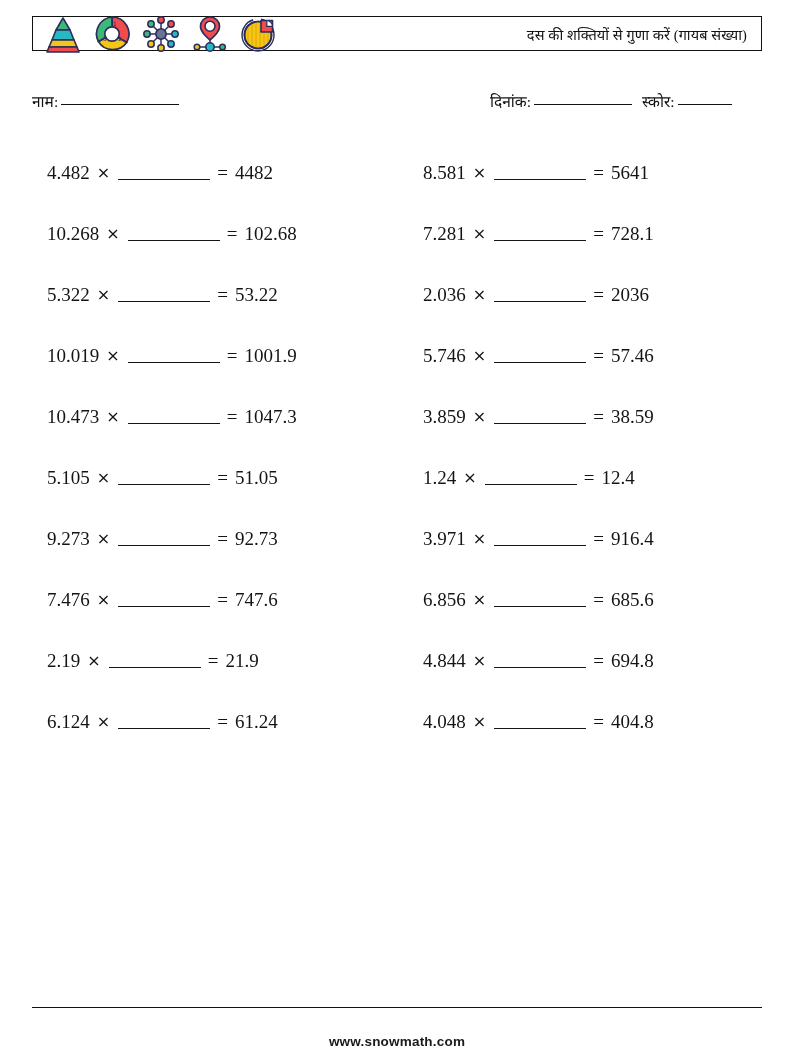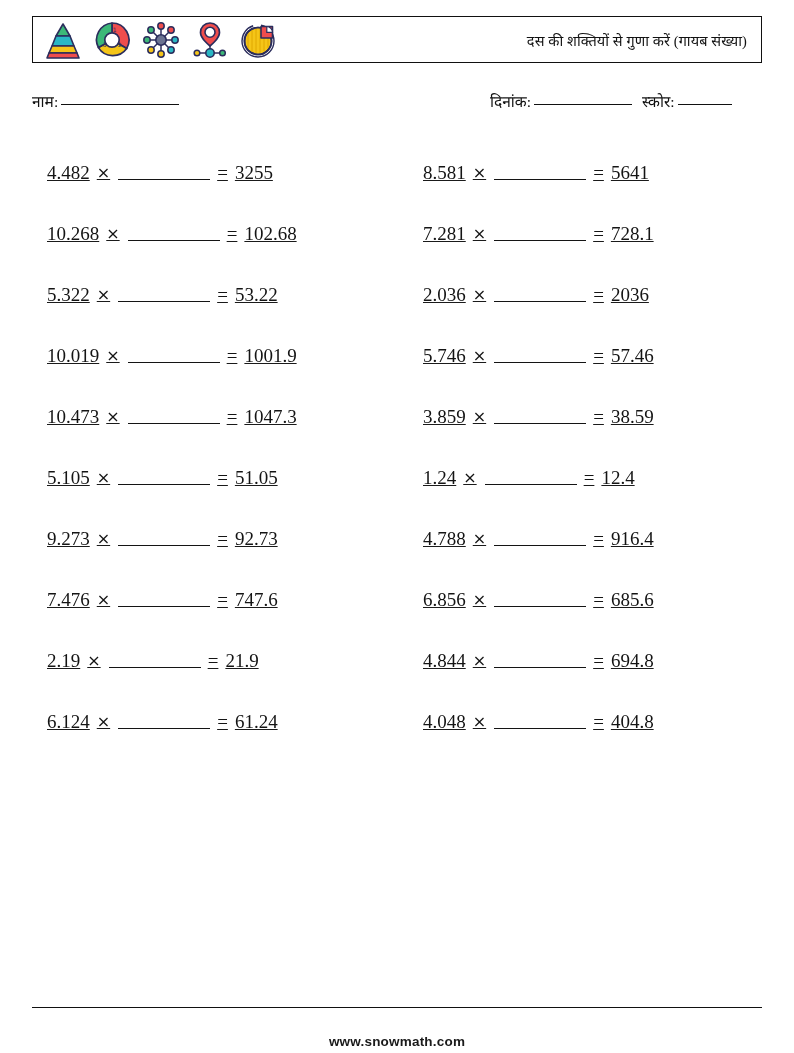--- a/index.html
+++ b/index.html
@@ -21,21 +21,21 @@
     position: relative;
     box-sizing: border-box;
   }
 
   
   .header-box {
     position: absolute;
     left: 32px;
     top: 16px;
     width: 730px;
-    height: 47px;
+    height: 35px;
     border: 1.6px solid #111111;
     box-sizing: border-box;
     display: flex;
     align-items: center;
   }
   .icon-strip {
     display: flex;
     align-items: center;
     gap: 9px;
     padding-left: 10px;
@@ -97,21 +97,20 @@
 
   
   .problems {
     position: absolute;
     left: 0;
     top: 142px;
     width: 664px;
     display: grid;
     grid-template-columns: 415px 379px;
     grid-auto-rows: 61px;
-    text-decoration: underline;
   }
   .prob {
     display: flex;
     align-items: center;
     font-size: 19px;
     font-family: "Liberation Serif", "DejaVu Serif", serif;
     color: #141414;
     white-space: nowrap;
   }
   .col-left  { padding-left: 47px; }
@@ -237,21 +236,21 @@
       <span>दिनांक:</span><span class="rule rule-date"></span><span class="gap"></span><span>स्कोर:</span><span class="rule rule-score"></span>
     </div>
   </div>
 
   <div class="problems" id="problems">
       <div class="prob col-left">
         <span>4.482</span>
         <span class="op">×</span>
         <span class="blank"></span>
         <span class="eq">=</span>
-        <span>3255</span>
+        <span>4482</span>
       </div>
       <div class="prob col-right">
         <span>8.581</span>
         <span class="op">×</span>
         <span class="blank"></span>
         <span class="eq">=</span>
         <span>5641</span>
       </div>
       <div class="prob col-left">
         <span>10.268</span>
@@ -324,21 +323,21 @@
         <span>12.4</span>
       </div>
       <div class="prob col-left">
         <span>9.273</span>
         <span class="op">×</span>
         <span class="blank"></span>
         <span class="eq">=</span>
         <span>92.73</span>
       </div>
       <div class="prob col-right">
-        <span>4.788</span>
+        <span>3.971</span>
         <span class="op">×</span>
         <span class="blank"></span>
         <span class="eq">=</span>
         <span>916.4</span>
       </div>
       <div class="prob col-left">
         <span>7.476</span>
         <span class="op">×</span>
         <span class="blank"></span>
         <span class="eq">=</span>

